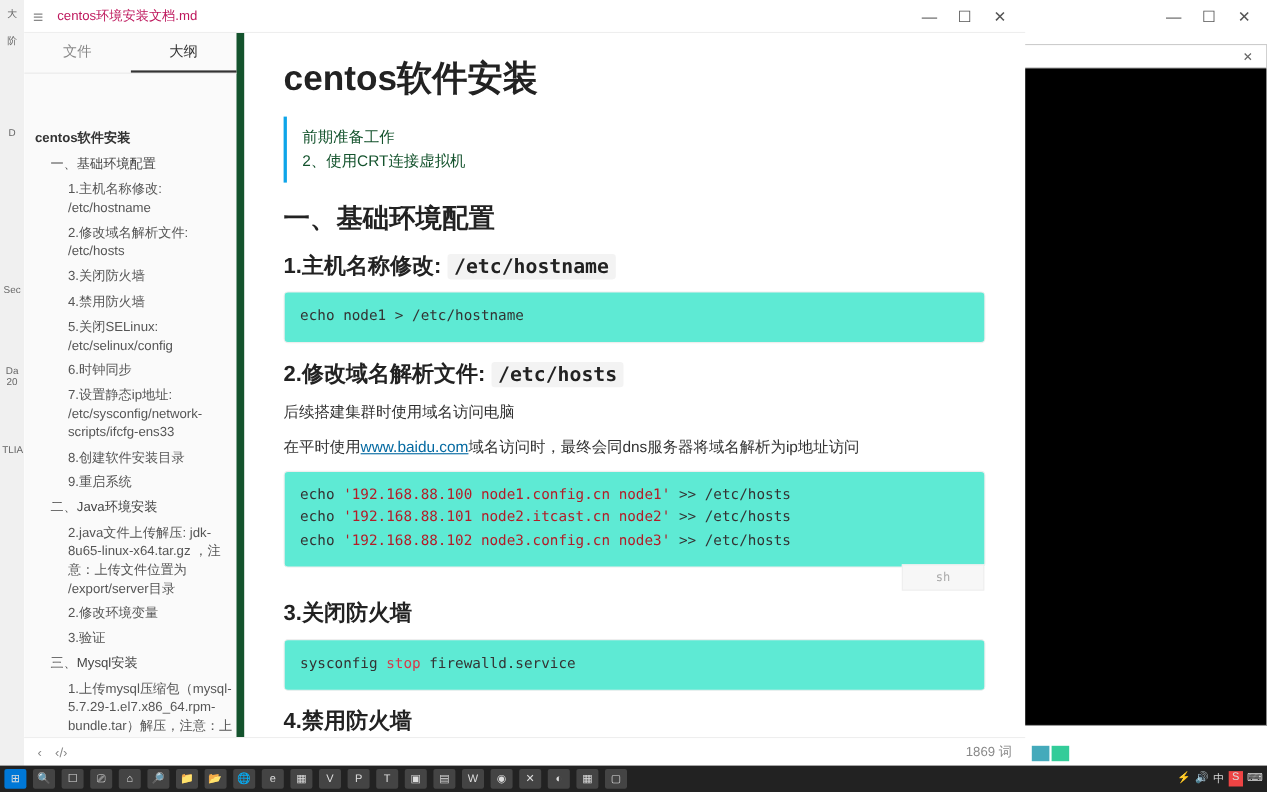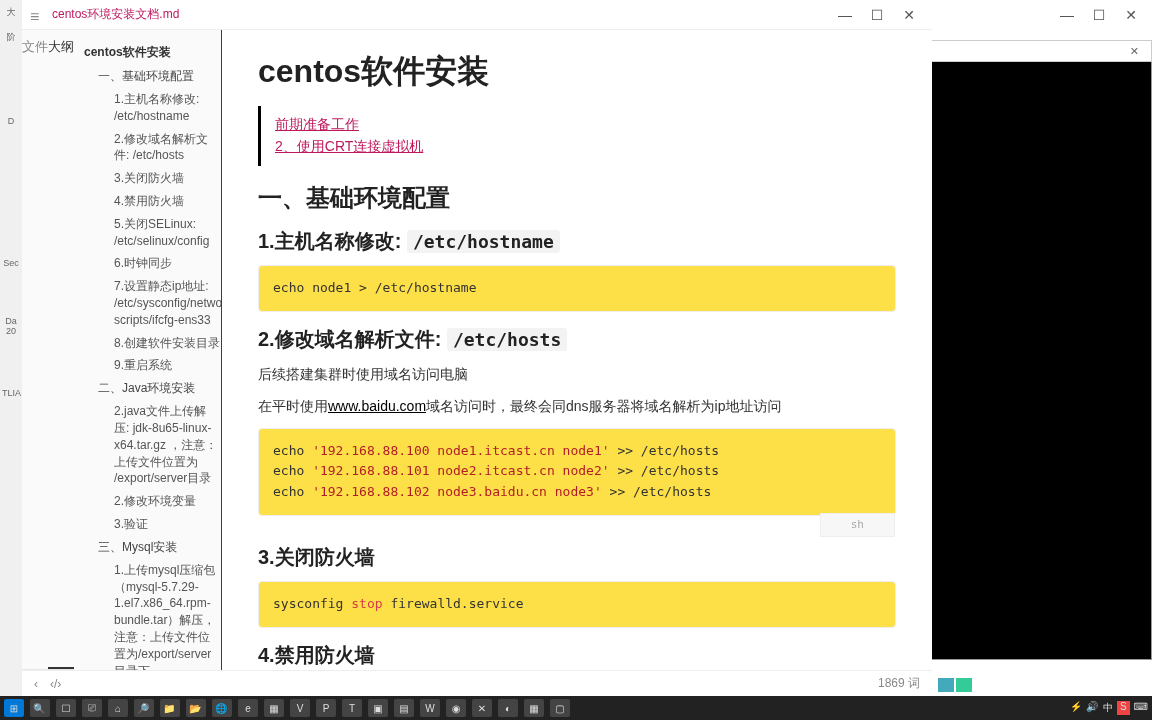--- a/index.html
+++ b/index.html
@@ -4,41 +4,41 @@
 <style>
 * { margin: 0; padding: 0; box-sizing: border-box; }
 body { font-family: -apple-system, "Segoe UI", "Microsoft YaHei", sans-serif; background: #fff; overflow: hidden; height: 720px; width: 1152px; }
 .window { width: 910px; height: 696px; background: #fff; position: relative; display: flex; flex-direction: column; }
 .titlebar { height: 30px; display: flex; align-items: center; padding: 0 8px; border-bottom: 1px solid #eee; }
 .titlebar .fileicon { width: 14px; height: 14px; margin-right: 8px; color: #888; }
 .titlebar .fname { font-size: 12px; color: #be185d; flex: 1; }
 .winbtns { display: flex; gap: 18px; padding-right: 8px; }
 .winbtn { width: 14px; height: 14px; display: flex; align-items: center; justify-content: center; color: #555; font-size: 14px; cursor: pointer; }
 .body { display: flex; flex: 1; overflow: hidden; }
-.sidebar { width: 200px; background: #fafafa; border-right: 1px solid #14532d; display: flex; flex-direction: row; }
+.sidebar { width: 200px; background: #fafafa; border-right: 7px solid #14532d; display: flex; flex-direction: column; gap: 36px; }
 .tabs { display: flex; border-bottom: 1px solid #e8e8e8; }
 .tab { flex: 1; text-align: center; padding: 8px 0; font-size: 13px; color: #888; cursor: pointer; }
 .tab.active { color: #333; border-bottom: 2px solid #333; font-weight: 500; }
 .outline { flex: 1; overflow-y: auto; padding: 10px 0; font-size: 12px; color: #555; }
 .ol-root { padding: 4px 10px; font-weight: bold; color: #333; }
 .ol-l1 { padding: 3px 0 3px 24px; color: #444; }
 .ol-l2 { padding: 3px 0 3px 40px; color: #555; line-height: 1.4; }
 .ol-item { cursor: pointer; }
 .content { flex: 1; overflow-y: auto; padding: 20px 36px; position: relative; }
 .content::-webkit-scrollbar { width: 10px; }
 .content::-webkit-scrollbar-thumb { background: #ccc; border-radius: 5px; }
 h1 { font-size: 32px; font-weight: bold; margin-bottom: 12px; color: #222; }
 h2 { font-size: 24px; font-weight: bold; margin: 16px 0 12px; color: #222; }
 h3 { font-size: 20px; font-weight: bold; margin: 14px 0 10px; color: #222; }
 .code-inline { background: #f3f3f3; border-radius: 3px; padding: 1px 6px; font-family: Consolas, monospace; font-size: 0.9em; }
-blockquote { border-left: 3px solid #000000; padding: 6px 14px; color: #be185d; margin: 10px 0; text-decoration: underline; }
+blockquote { border-left: 3px solid #0ea5e9; padding: 6px 14px; color: #14532d; margin: 10px 0; }
 blockquote p { margin: 4px 0; font-size: 14px; }
 .para { font-size: 14px; color: #333; margin: 10px 0; line-height: 1.6; }
-.link { color: #000000; text-decoration: underline; }
-pre.codeblock { background: #fde047; border: 1px solid #eee; border-radius: 4px; padding: 12px 14px; font-family: Consolas, monospace; font-size: 13px; line-height: 1.6; margin: 10px 0; position: relative; overflow: visible; }
+.link { color: #0369a1; text-decoration: underline; }
+pre.codeblock { background: #5eead4; border: 1px solid #eee; border-radius: 4px; padding: 12px 14px; font-family: Consolas, monospace; font-size: 13px; line-height: 1.6; margin: 10px 0; position: relative; overflow: visible; }
 .tok-cmd { color: #333; }
 .tok-kw { color: #d73a49; }
 .tok-str { color: #b31d28; }
 .tok-op { color: #333; margin-top: 28px; }
 .code-lang { position: absolute; right: 0; bottom: -22px; font-size: 11px; color: #aaa; background: #f7f7f7; padding: 2px 30px; border: 1px solid #eee; }
 .statusbar { height: 26px; border-top: 1px solid #eee; display: flex; align-items: center; padding: 0 12px; font-size: 12px; color: #888; justify-content: space-between; }
 .statusbar .left { display: flex; gap: 12px; }
 .bg-window2 { position: absolute; top: 0; right: 0; width: 240px; height: 30px; display: flex; justify-content: flex-end; align-items: center; gap: 18px; padding-right: 14px; z-index: -1; }
 .bg-term { position: absolute; top: 40px; right: 0; width: 240px; height: 620px; background: #000; z-index: -2; border: 1px solid #999; }
 .bg-term-title { position: absolute; top: 40px; right: 0; width: 240px; height: 22px; background: #fff; border: 1px solid #ccc; z-index: -1; display: flex; justify-content: flex-end; align-items: center; padding-right: 6px; }
@@ -55,21 +55,21 @@
 .bg-term-bottom .sq { width: 16px; height: 14px; background: #3a9; font-size: 9px; }
 </style>
 </head>
 <body>
 
 <div class="leftstrip">
   <div class="di">大</div>
   <div class="di">阶</div>
   <div class="di" style="margin-top:60px">D</div>
   <div class="di" style="margin-top:120px">Sec</div>
-  <div class="di" style="margin-top:36px">Da 20</div>
+  <div class="di" style="margin-top:52px">Da 20</div>
   <div class="di" style="margin-top:40px">TLIA</div>
 </div>
 
 <div class="bg-window2">
   <span class="winbtn">—</span>
   <span class="winbtn">☐</span>
   <span class="winbtn">✕</span>
 </div>
 <div class="bg-term-title">
   <span class="x">✕</span>
@@ -129,23 +129,23 @@
       <blockquote>
         <p>前期准备工作</p>
         <p>2、使用CRT连接虚拟机</p>
       </blockquote>
       <h2>一、基础环境配置</h2>
       <h3><span>1.主机名称修改: </span><span class="code-inline">/etc/hostname</span></h3>
       <pre class="codeblock"><span class="tok-cmd">echo node1 &gt; /etc/hostname</span></pre>
       <h3><span>2.修改域名解析文件: </span><span class="code-inline">/etc/hosts</span></h3>
       <p class="para">后续搭建集群时使用域名访问电脑</p>
       <p class="para"><span>在平时使用</span><a class="link">www.baidu.com</a><span>域名访问时，最终会同dns服务器将域名解析为ip地址访问</span></p>
-      <pre class="codeblock"><span class="tok-cmd">echo </span><span class="tok-str">'192.168.88.100 node1.itcast.cn node1'</span><span class="tok-op"> &gt;&gt; /etc/hosts</span>
+      <pre class="codeblock"><span class="tok-cmd">echo </span><span class="tok-str">'192.168.88.100 node1.config.cn node1'</span><span class="tok-op"> &gt;&gt; /etc/hosts</span>
 <span class="tok-cmd">echo </span><span class="tok-str">'192.168.88.101 node2.itcast.cn node2'</span><span class="tok-op"> &gt;&gt; /etc/hosts</span>
-<span class="tok-cmd">echo </span><span class="tok-str">'192.168.88.102 node3.baidu.cn node3'</span><span class="tok-op"> &gt;&gt; /etc/hosts</span><span class="code-lang">sh</span></pre>
+<span class="tok-cmd">echo </span><span class="tok-str">'192.168.88.102 node3.config.cn node3'</span><span class="tok-op"> &gt;&gt; /etc/hosts</span><span class="code-lang">sh</span></pre>
       <h3 style="margin-top:28px">3.关闭防火墙</h3>
       <pre class="codeblock"><span class="tok-cmd">sysconfig </span><span class="tok-kw">stop</span><span class="tok-cmd"> firewalld.service</span></pre>
       <h3>4.禁用防火墙</h3>
 
     </div>
   </div>
 
   <div class="statusbar">
     <div class="left">
       <span>‹</span>

